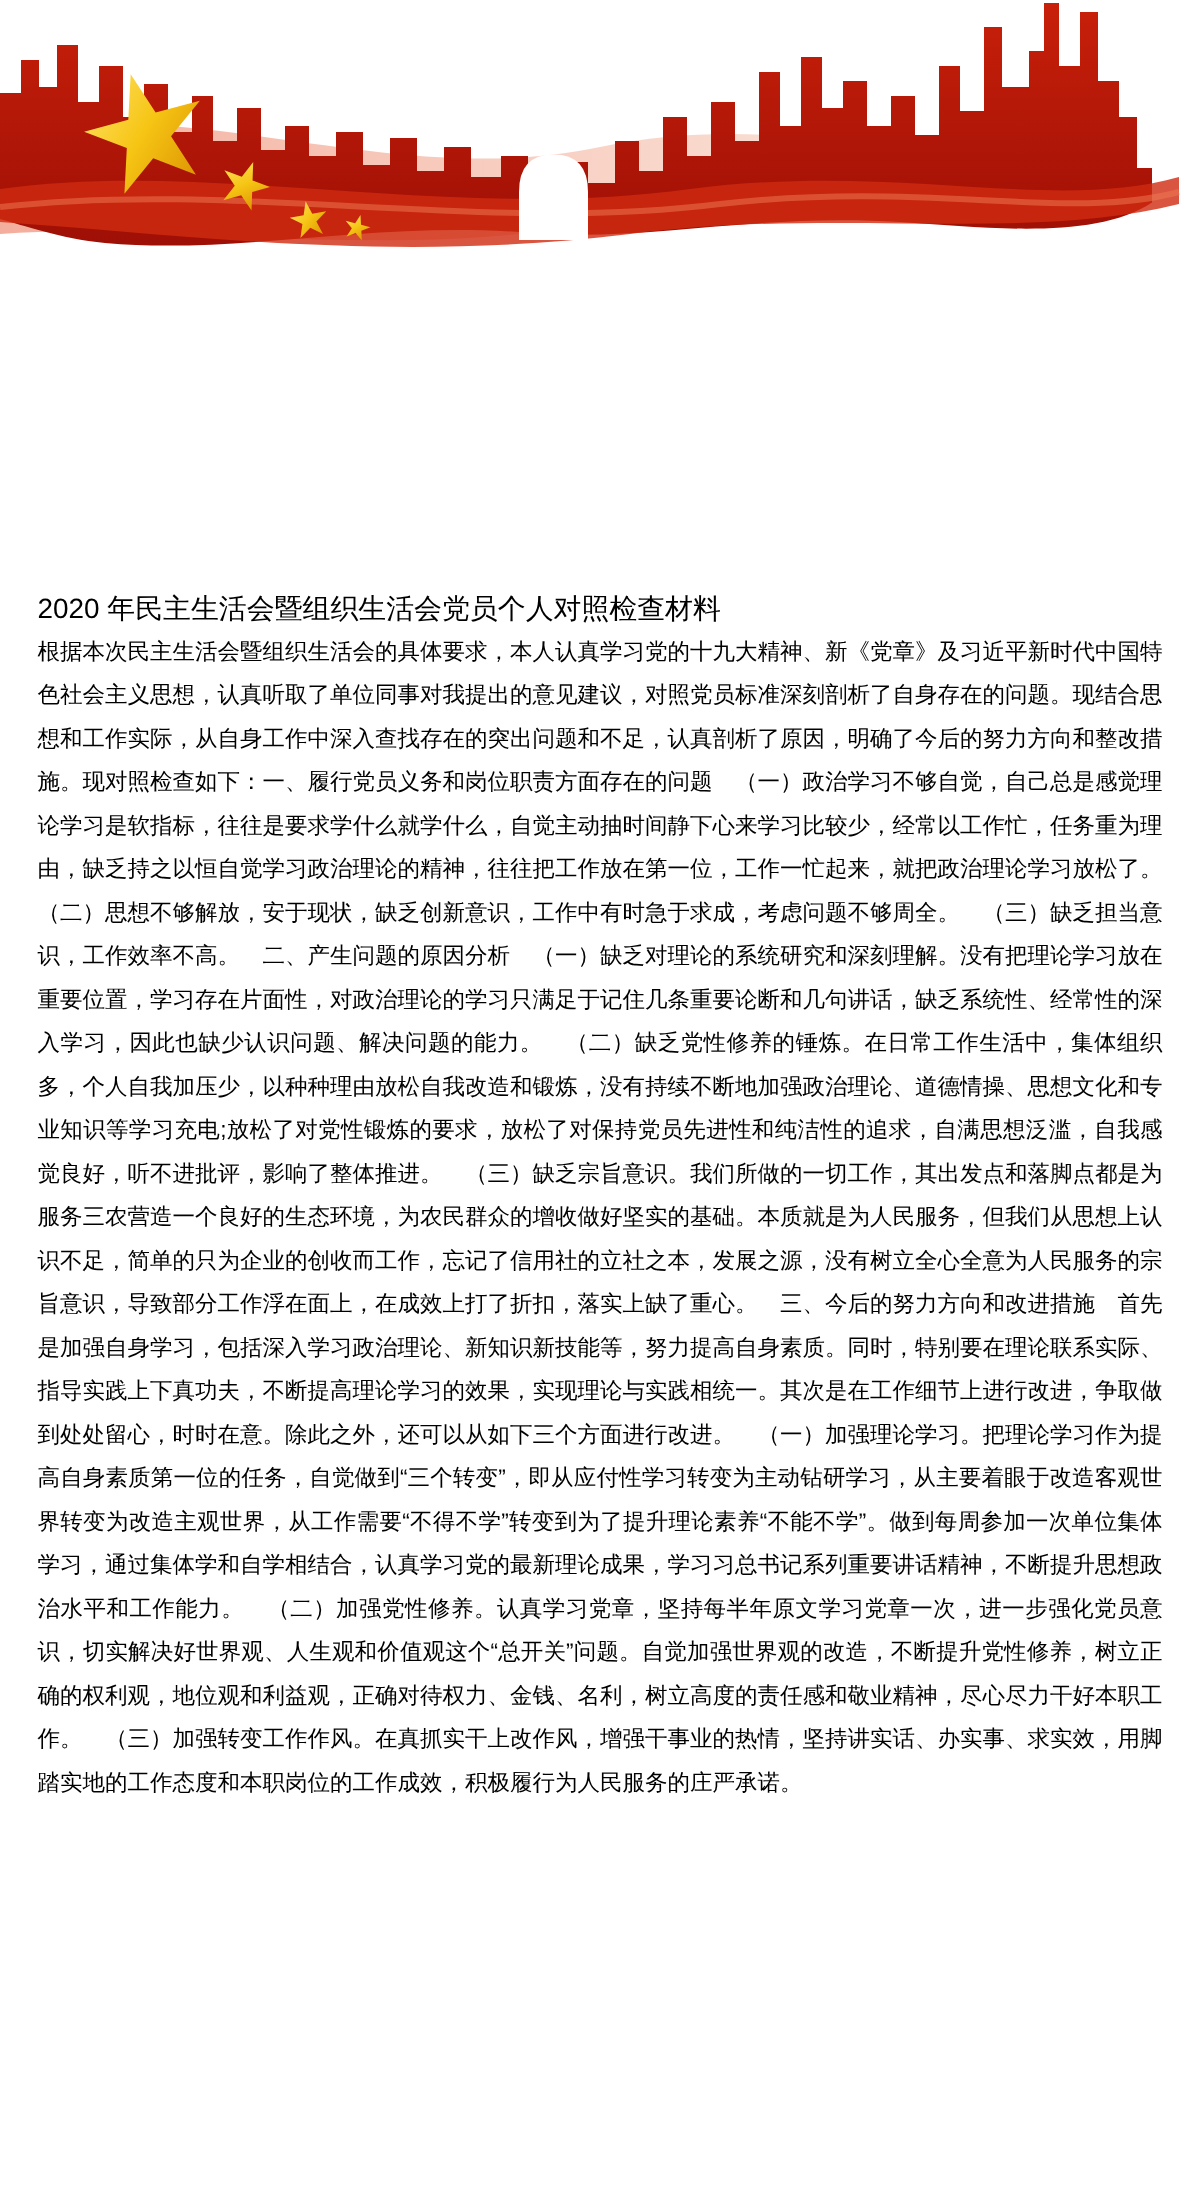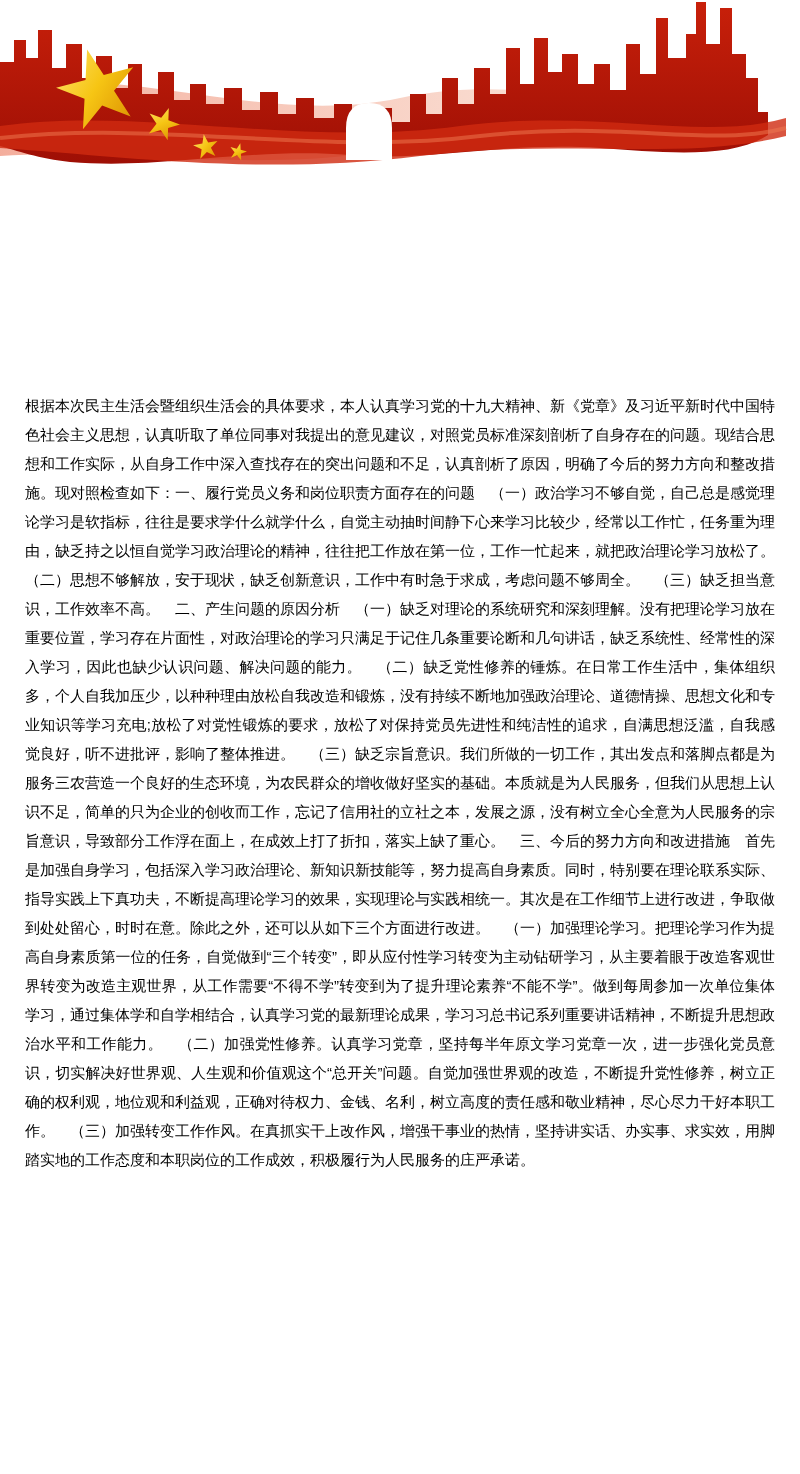--- a/index.html
+++ b/index.html
@@ -75,16 +75,17 @@
       <g>
         <use href="#star" transform="translate(98,90) rotate(-15) scale(42)" fill="url(#goldGrad)"></use>
         <use href="#star" transform="translate(163,124) rotate(20) scale(17)" fill="url(#goldGrad)"></use>
         <use href="#star" transform="translate(206,147) rotate(-10) scale(13)" fill="url(#goldGrad)"></use>
         <use href="#star" transform="translate(238,152) rotate(15) scale(9)" fill="url(#goldGrad)"></use>
       </g>
     </svg>
   </header>
 
   <main class="content">
+    <h1 class="title">2020 年民主生活会暨组织生活会党员个人对照检查材料</h1>
     <p class="body-text">根据本次民主生活会暨组织生活会的具体要求，本人认真学习党的十九大精神、新《党章》及习近平新时代中国特色社会主义思想，认真听取了单位同事对我提出的意见建议，对照党员标准深刻剖析了自身存在的问题。现结合思想和工作实际，从自身工作中深入查找存在的突出问题和不足，认真剖析了原因，明确了今后的努力方向和整改措施。现对照检查如下：一、履行党员义务和岗位职责方面存在的问题　（一）政治学习不够自觉，自己总是感觉理论学习是软指标，往往是要求学什么就学什么，自觉主动抽时间静下心来学习比较少，经常以工作忙，任务重为理由，缺乏持之以恒自觉学习政治理论的精神，往往把工作放在第一位，工作一忙起来，就把政治理论学习放松了。　（二）思想不够解放，安于现状，缺乏创新意识，工作中有时急于求成，考虑问题不够周全。　（三）缺乏担当意识，工作效率不高。　二、产生问题的原因分析　（一）缺乏对理论的系统研究和深刻理解。没有把理论学习放在重要位置，学习存在片面性，对政治理论的学习只满足于记住几条重要论断和几句讲话，缺乏系统性、经常性的深入学习，因此也缺少认识问题、解决问题的能力。　（二）缺乏党性修养的锤炼。在日常工作生活中，集体组织多，个人自我加压少，以种种理由放松自我改造和锻炼，没有持续不断地加强政治理论、道德情操、思想文化和专业知识等学习充电;放松了对党性锻炼的要求，放松了对保持党员先进性和纯洁性的追求，自满思想泛滥，自我感觉良好，听不进批评，影响了整体推进。　（三）缺乏宗旨意识。我们所做的一切工作，其出发点和落脚点都是为服务三农营造一个良好的生态环境，为农民群众的增收做好坚实的基础。本质就是为人民服务，但我们从思想上认识不足，简单的只为企业的创收而工作，忘记了信用社的立社之本，发展之源，没有树立全心全意为人民服务的宗旨意识，导致部分工作浮在面上，在成效上打了折扣，落实上缺了重心。　三、今后的努力方向和改进措施　首先是加强自身学习，包括深入学习政治理论、新知识新技能等，努力提高自身素质。同时，特别要在理论联系实际、指导实践上下真功夫，不断提高理论学习的效果，实现理论与实践相统一。其次是在工作细节上进行改进，争取做到处处留心，时时在意。除此之外，还可以从如下三个方面进行改进。　（一）加强理论学习。把理论学习作为提高自身素质第一位的任务，自觉做到“三个转变”，即从应付性学习转变为主动钻研学习，从主要着眼于改造客观世界转变为改造主观世界，从工作需要“不得不学”转变到为了提升理论素养“不能不学”。做到每周参加一次单位集体学习，通过集体学和自学相结合，认真学习党的最新理论成果，学习习总书记系列重要讲话精神，不断提升思想政治水平和工作能力。　（二）加强党性修养。认真学习党章，坚持每半年原文学习党章一次，进一步强化党员意识，切实解决好世界观、人生观和价值观这个“总开关”问题。自觉加强世界观的改造，不断提升党性修养，树立正确的权利观，地位观和利益观，正确对待权力、金钱、名利，树立高度的责任感和敬业精神，尽心尽力干好本职工作。　（三）加强转变工作作风。在真抓实干上改作风，增强干事业的热情，坚持讲实话、办实事、求实效，用脚踏实地的工作态度和本职岗位的工作成效，积极履行为人民服务的庄严承诺。</p>
   </main>
 
 </div>
 
 </body></html>

